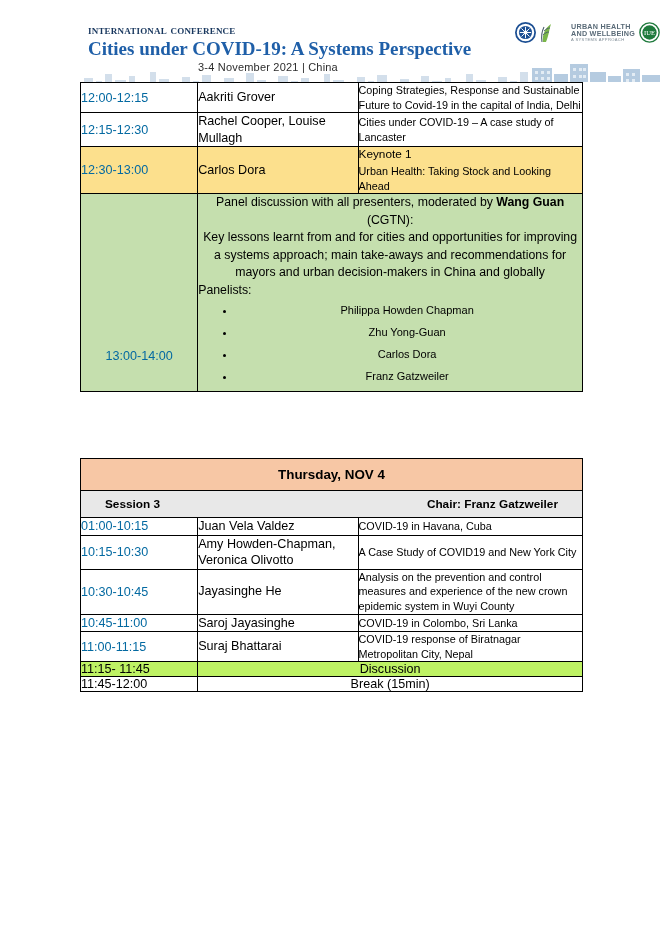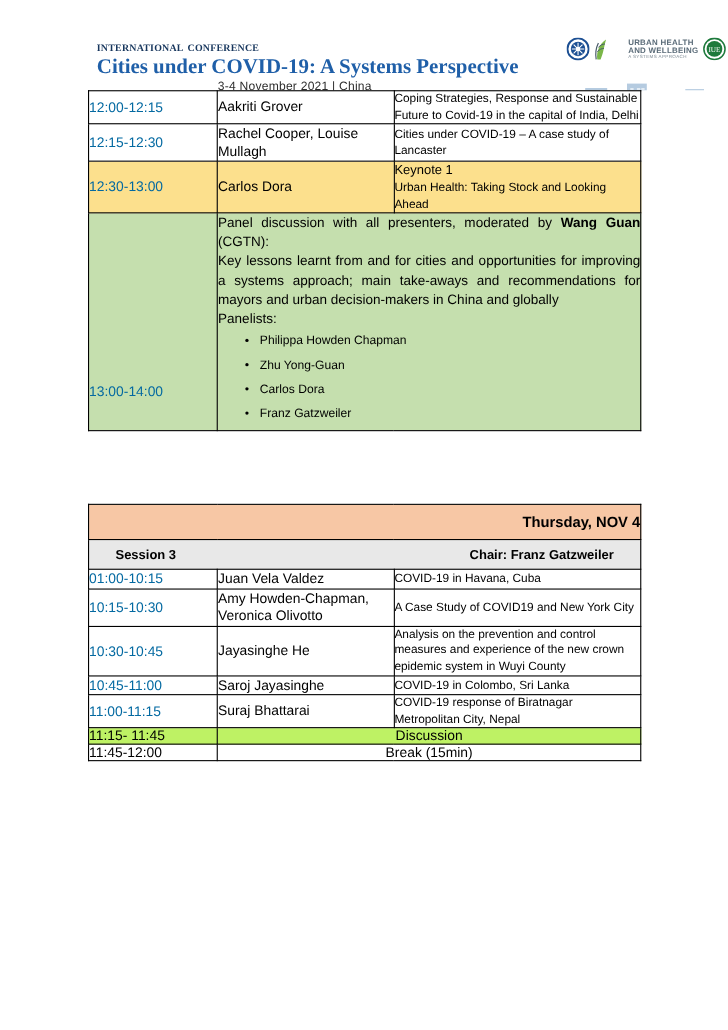--- a/index.html
+++ b/index.html
@@ -19,21 +19,21 @@
   
   .page-header {
     position: relative;
     width: 662px;
     height: 82px;
     overflow: hidden;
   }
   .header-inner {
     position: absolute;
     left: 80px;
-    top: 12px;
+    top: 0;
     width: 582px;
     height: 94px;
   }
   .skyline {
     position: absolute;
     left: 0;
     bottom: 0;
     width: 582px;
     height: 34px;
     opacity: 1;
@@ -138,21 +138,21 @@
   }
   .cell-topic {
     font-size: 10.8px;
     padding: 6px 6px 6px 5px;
     color: #000;
     line-height: 1.35;
   }
 
   tr.row-white td { background: #ffffff; }
   tr.row-yellow td { background: #fce08d; }
-  tr.row-green td  { background: #c5dfae; }
+  tr.row-green td  { background: #c5dfae; text-align: center; }
   tr.row-lightgreen td { background: #bef264; }
 
   .keynote-label {
     font-weight: normal;
     font-size: 11.8px;
     display: block;
     margin-bottom: 1px;
   }
 
   
@@ -172,21 +172,21 @@
   .panel-list li {
     margin: 4px;
     padding: 0 0 2px 0;
     font-size: 11px;
     line-height: 1.45;
   }
 
   
   .day-banner td {
     background: #f7c7a5;
-    text-align: right;
+    text-align: center;
     font-weight: bold;
     font-size: 13.4px;
     padding: 8px 0;
   }
   .session-bar td {
     background: #e8e8e8;
     font-weight: bold;
     font-size: 11.8px;
     padding: 6px 24px;
   }

